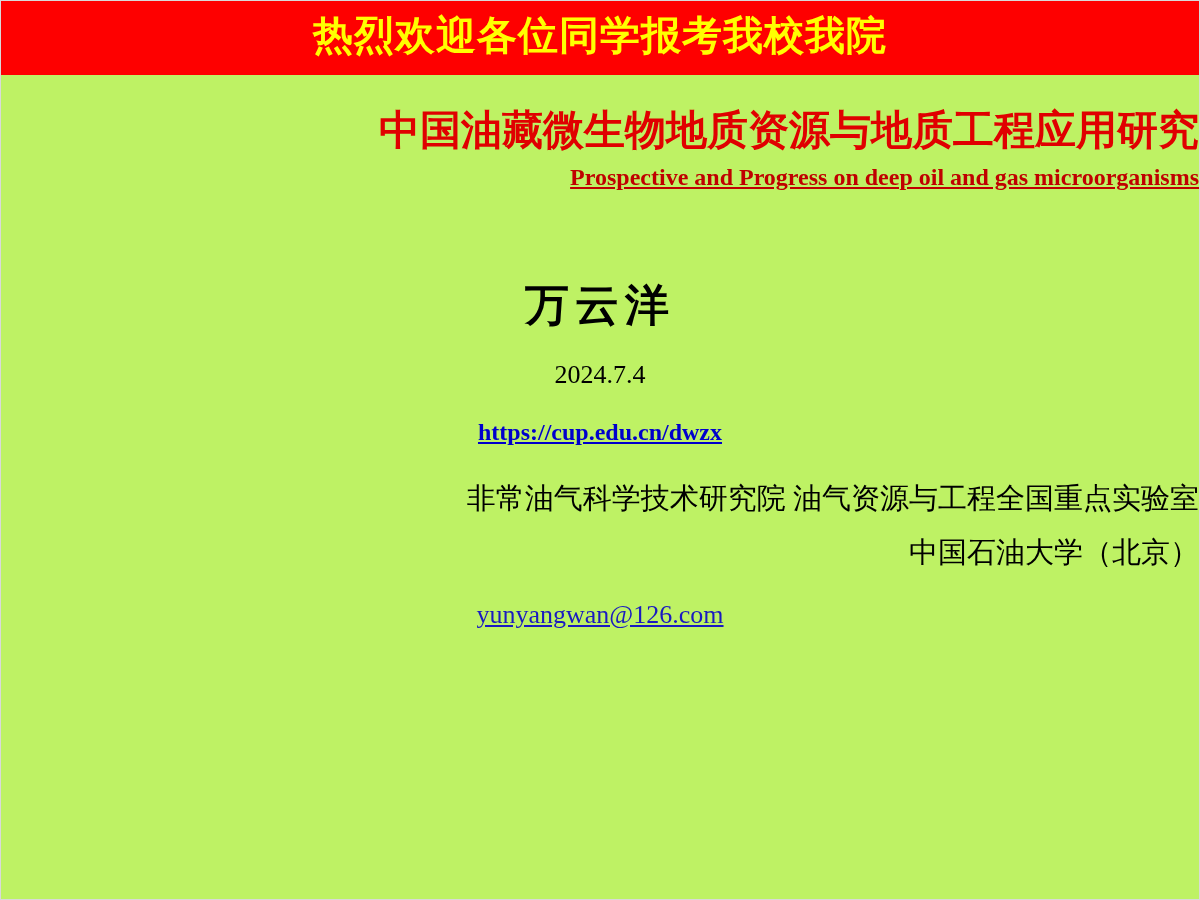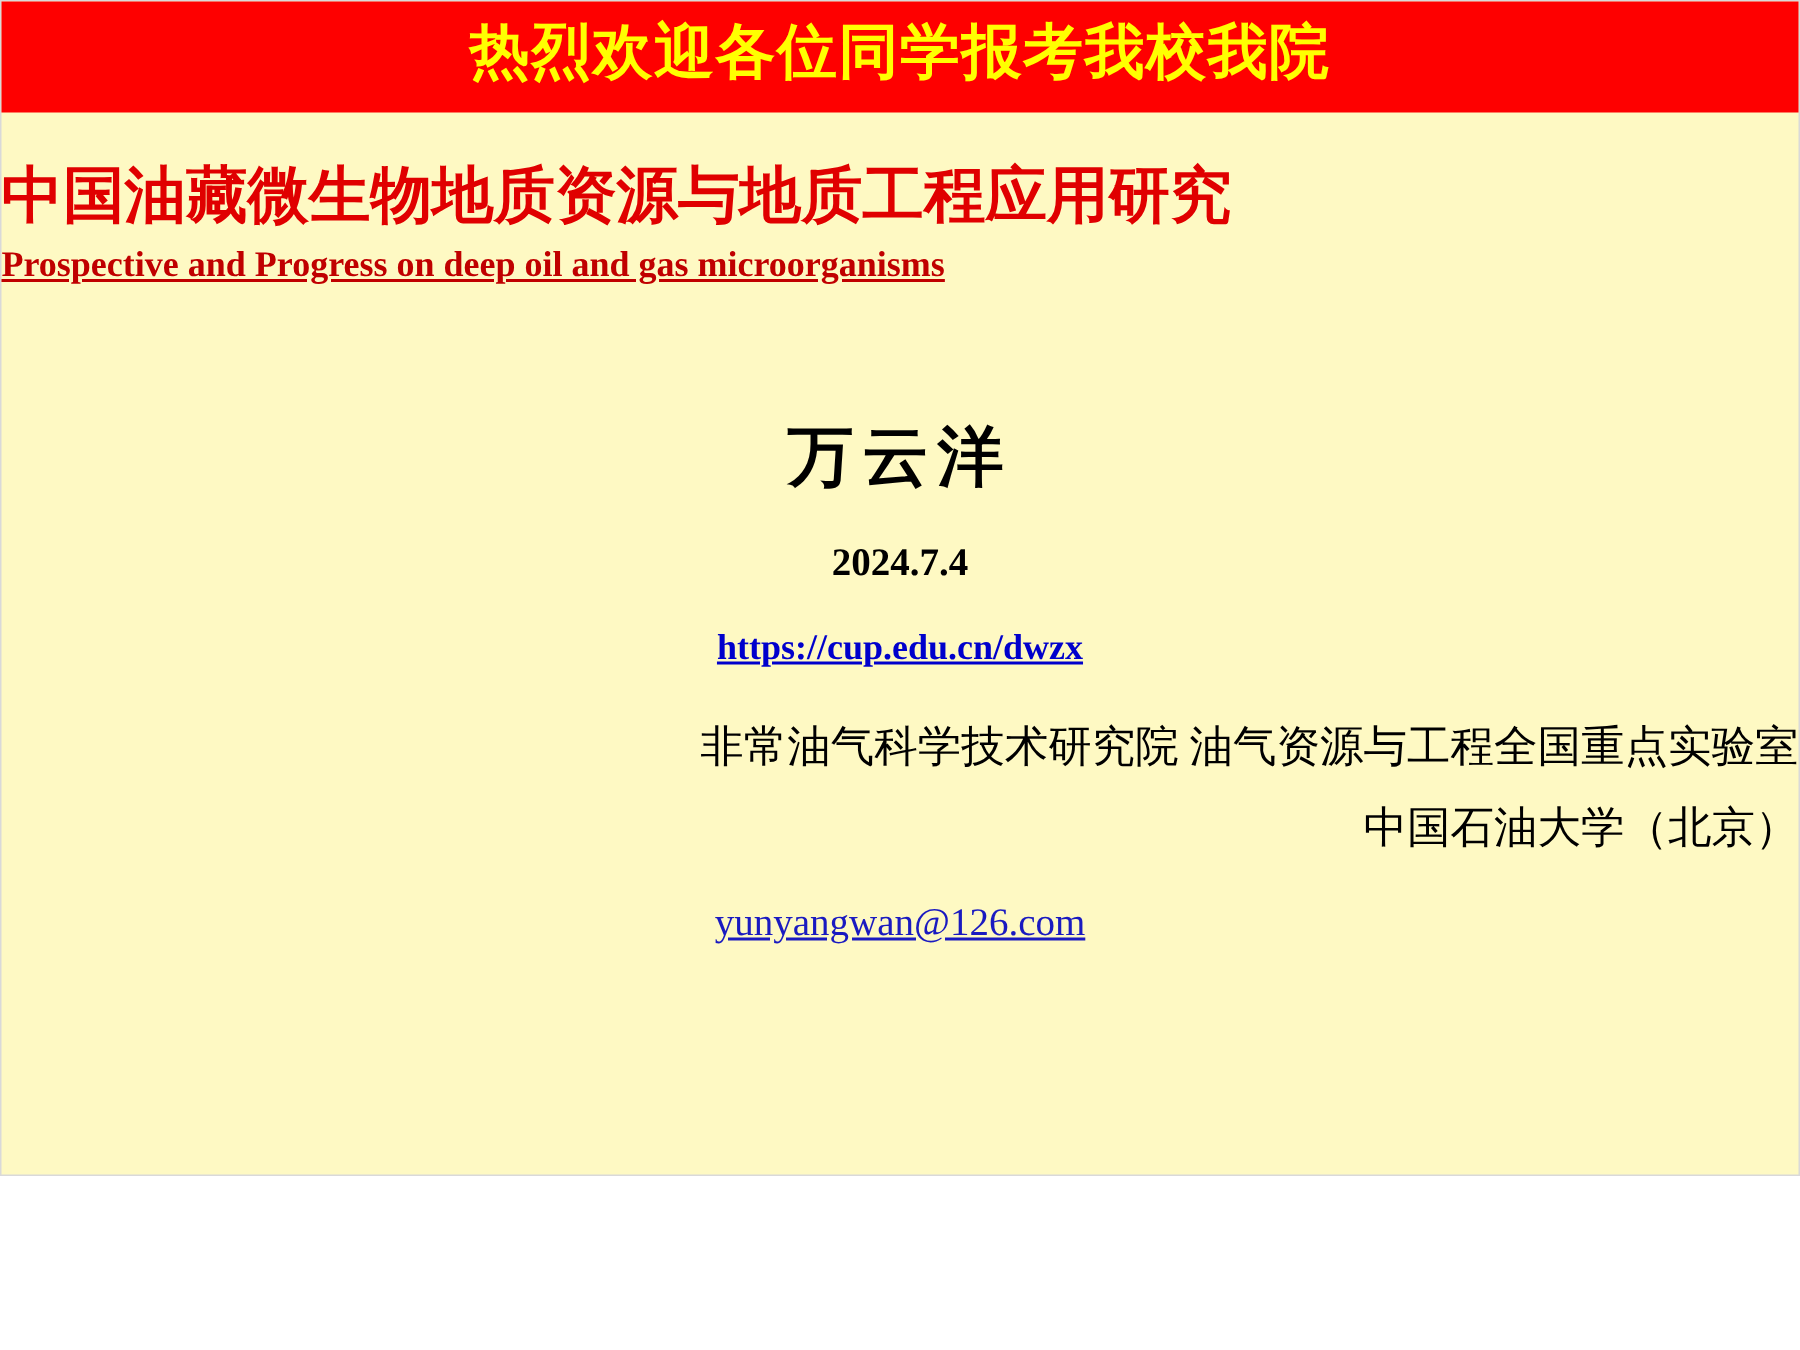--- a/index.html
+++ b/index.html
@@ -9,24 +9,24 @@
   body {
     width: 1200px;
     height: 900px;
     background: #ffffff;
     font-family: "Liberation Serif", serif;
     overflow: hidden;
   }
   .slide {
     position: relative;
     width: 1200px;
-    height: 784px;
+    height: 900px;
     box-sizing: border-box;
     border: 1px solid #d9d9d9;
-    background: #fef9c3;
+    background: #bef264;
   }
 
   
   .banner {
     width: 100%;
     background: #fe0000;
     padding: 8px 0 14px 0;
     box-sizing: border-box;
     text-align: center;
   }
@@ -34,21 +34,21 @@
     color: #ffff00;
     font-family: "Liberation Sans", sans-serif;
     font-weight: bold;
     font-size: 40px;
     line-height: 52px;
     letter-spacing: 1px;
   }
 
   
   .title-block {
-    text-align: left;
+    text-align: right;
     margin-top: 30px;
   }
   .title-cn {
     color: #e00000;
     font-family: "Liberation Sans", sans-serif;
     font-weight: bold;
     font-size: 41px;
     line-height: 50px;
     letter-spacing: 0px;
   }
@@ -71,21 +71,21 @@
     color: #000000;
     font-family: Liberation Mono, monospace;
     font-weight: bold;
     font-size: 44px;
     line-height: 54px;
     letter-spacing: 6px;
   }
   .date {
     color: #000000;
     font-family: "Liberation Serif", serif;
-    font-weight: bold;
+    font-weight: normal;
     font-size: 26px;
     line-height: 36px;
     margin-top: 22px;
   }
   .site-link {
     display: inline-block;
     color: #0000cc;
     font-family: "Liberation Serif", serif;
     font-weight: bold;
     font-size: 24px;

